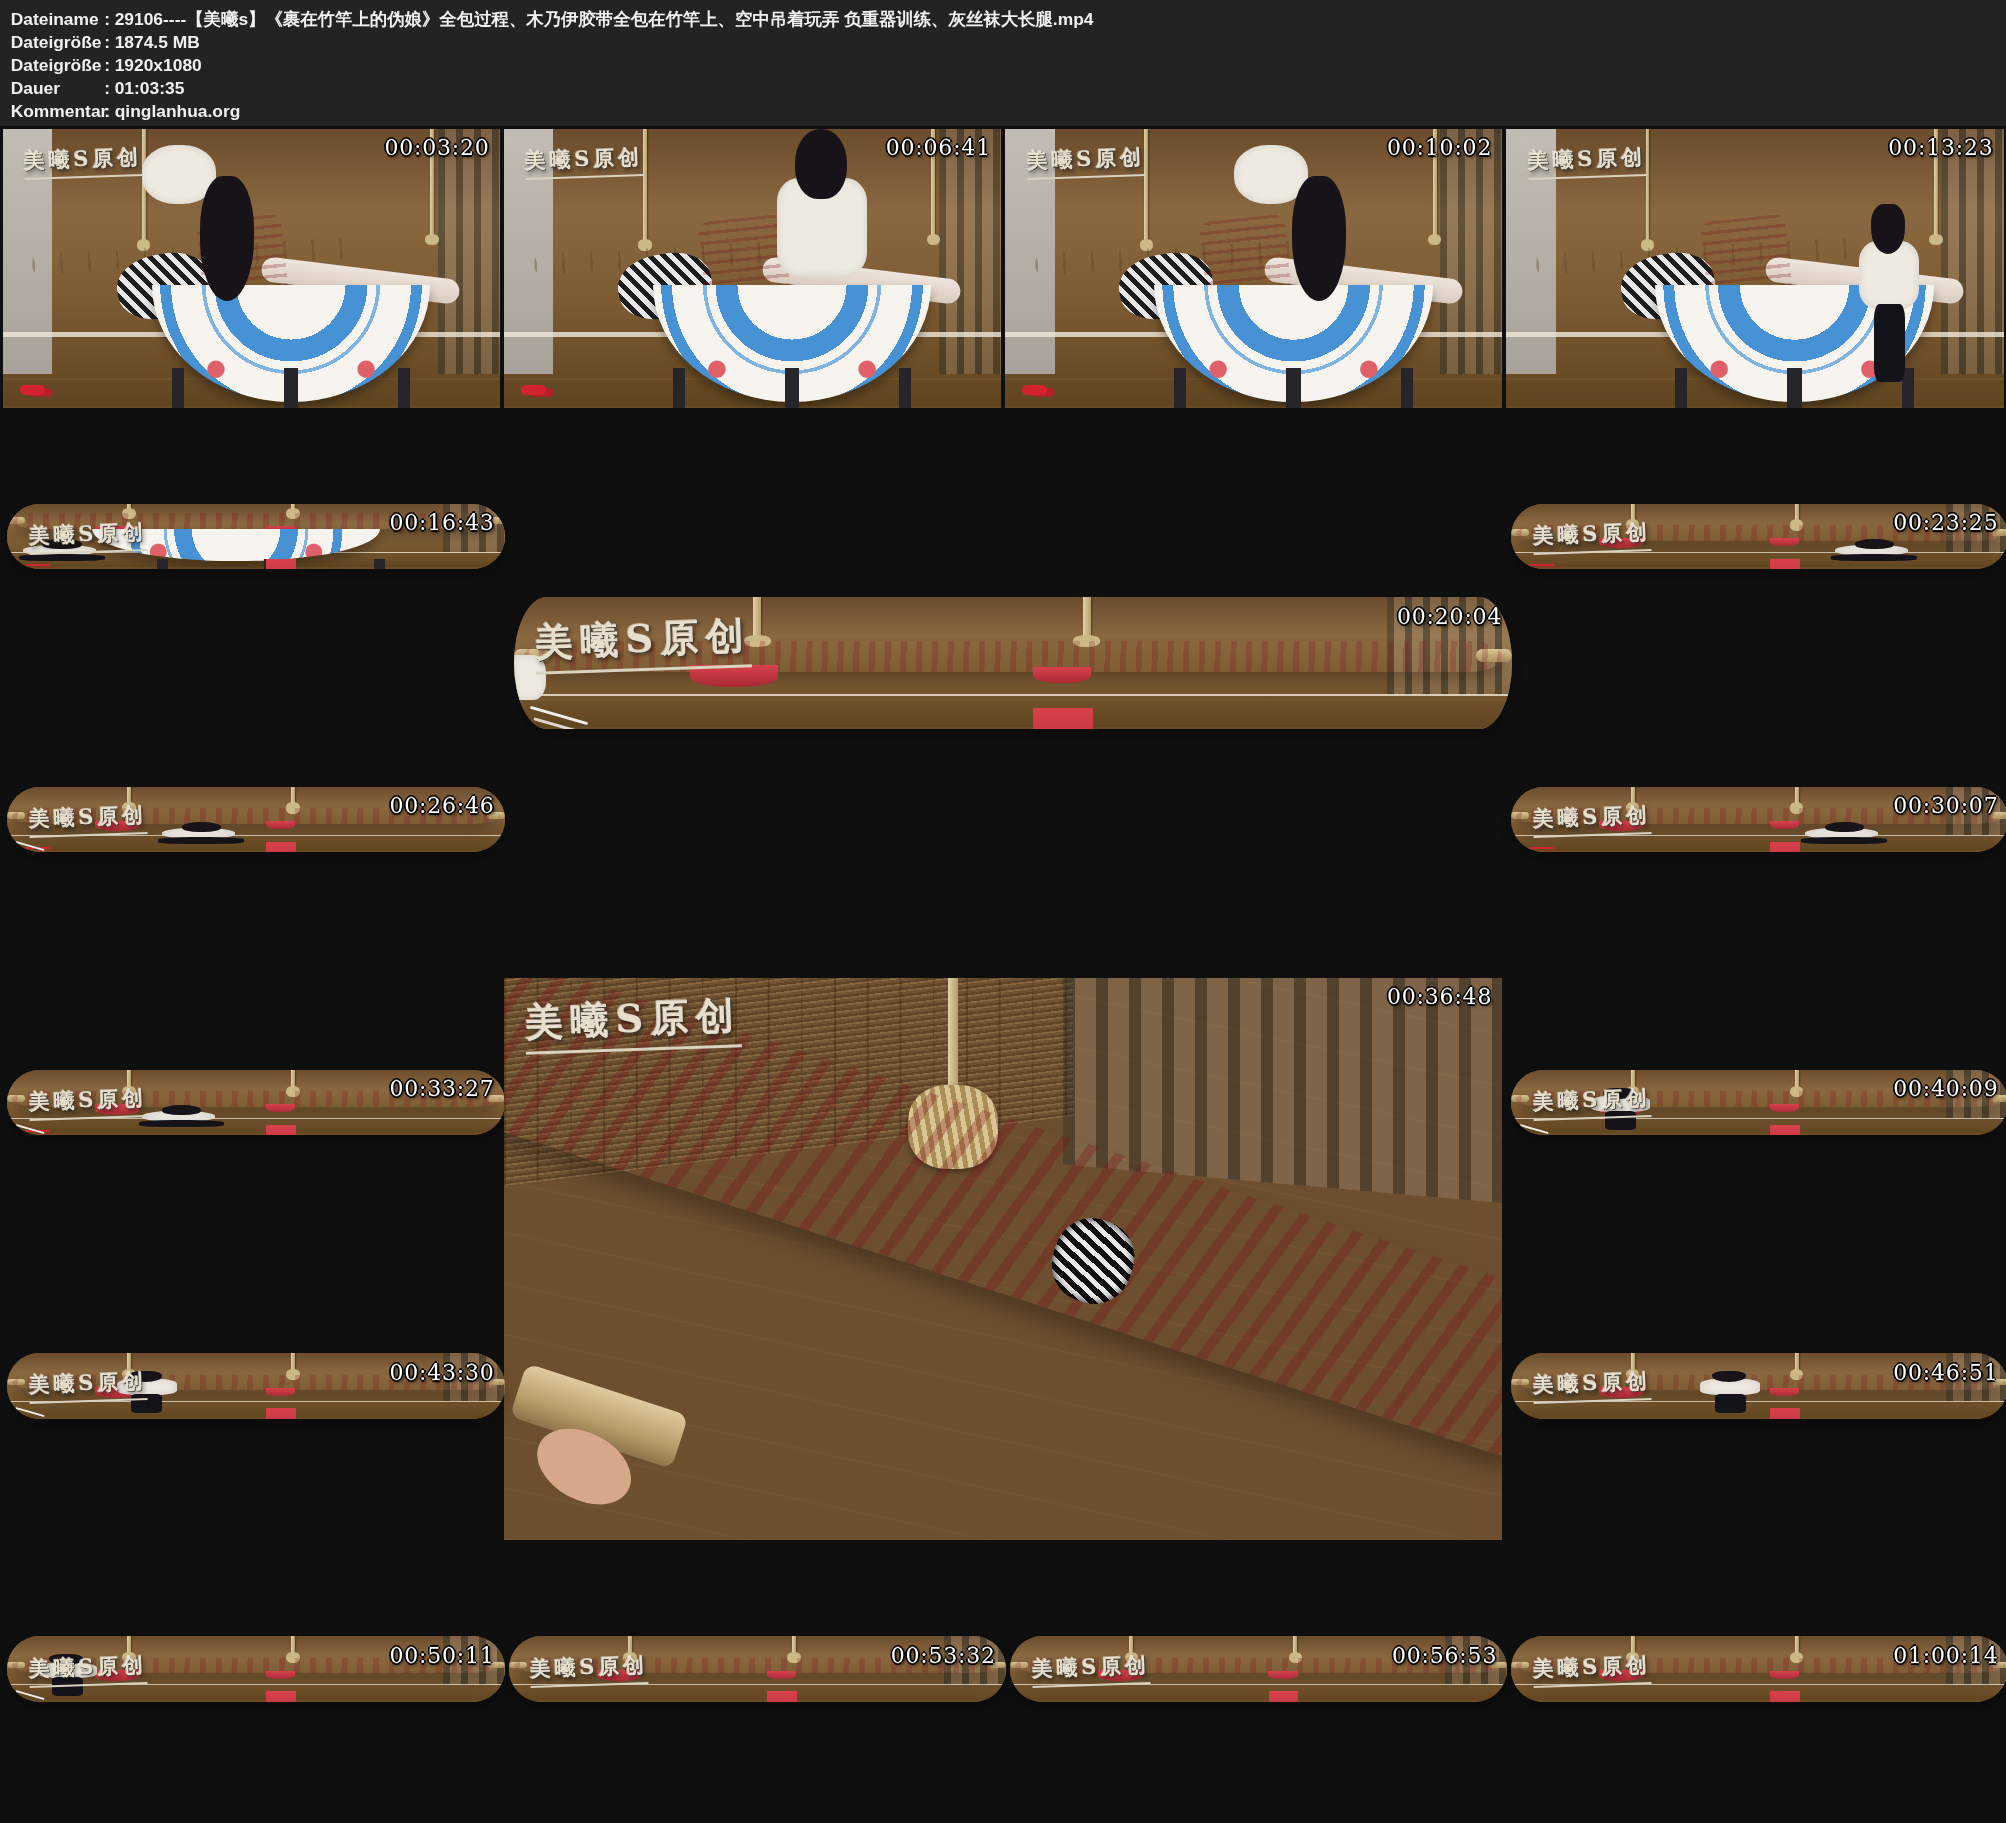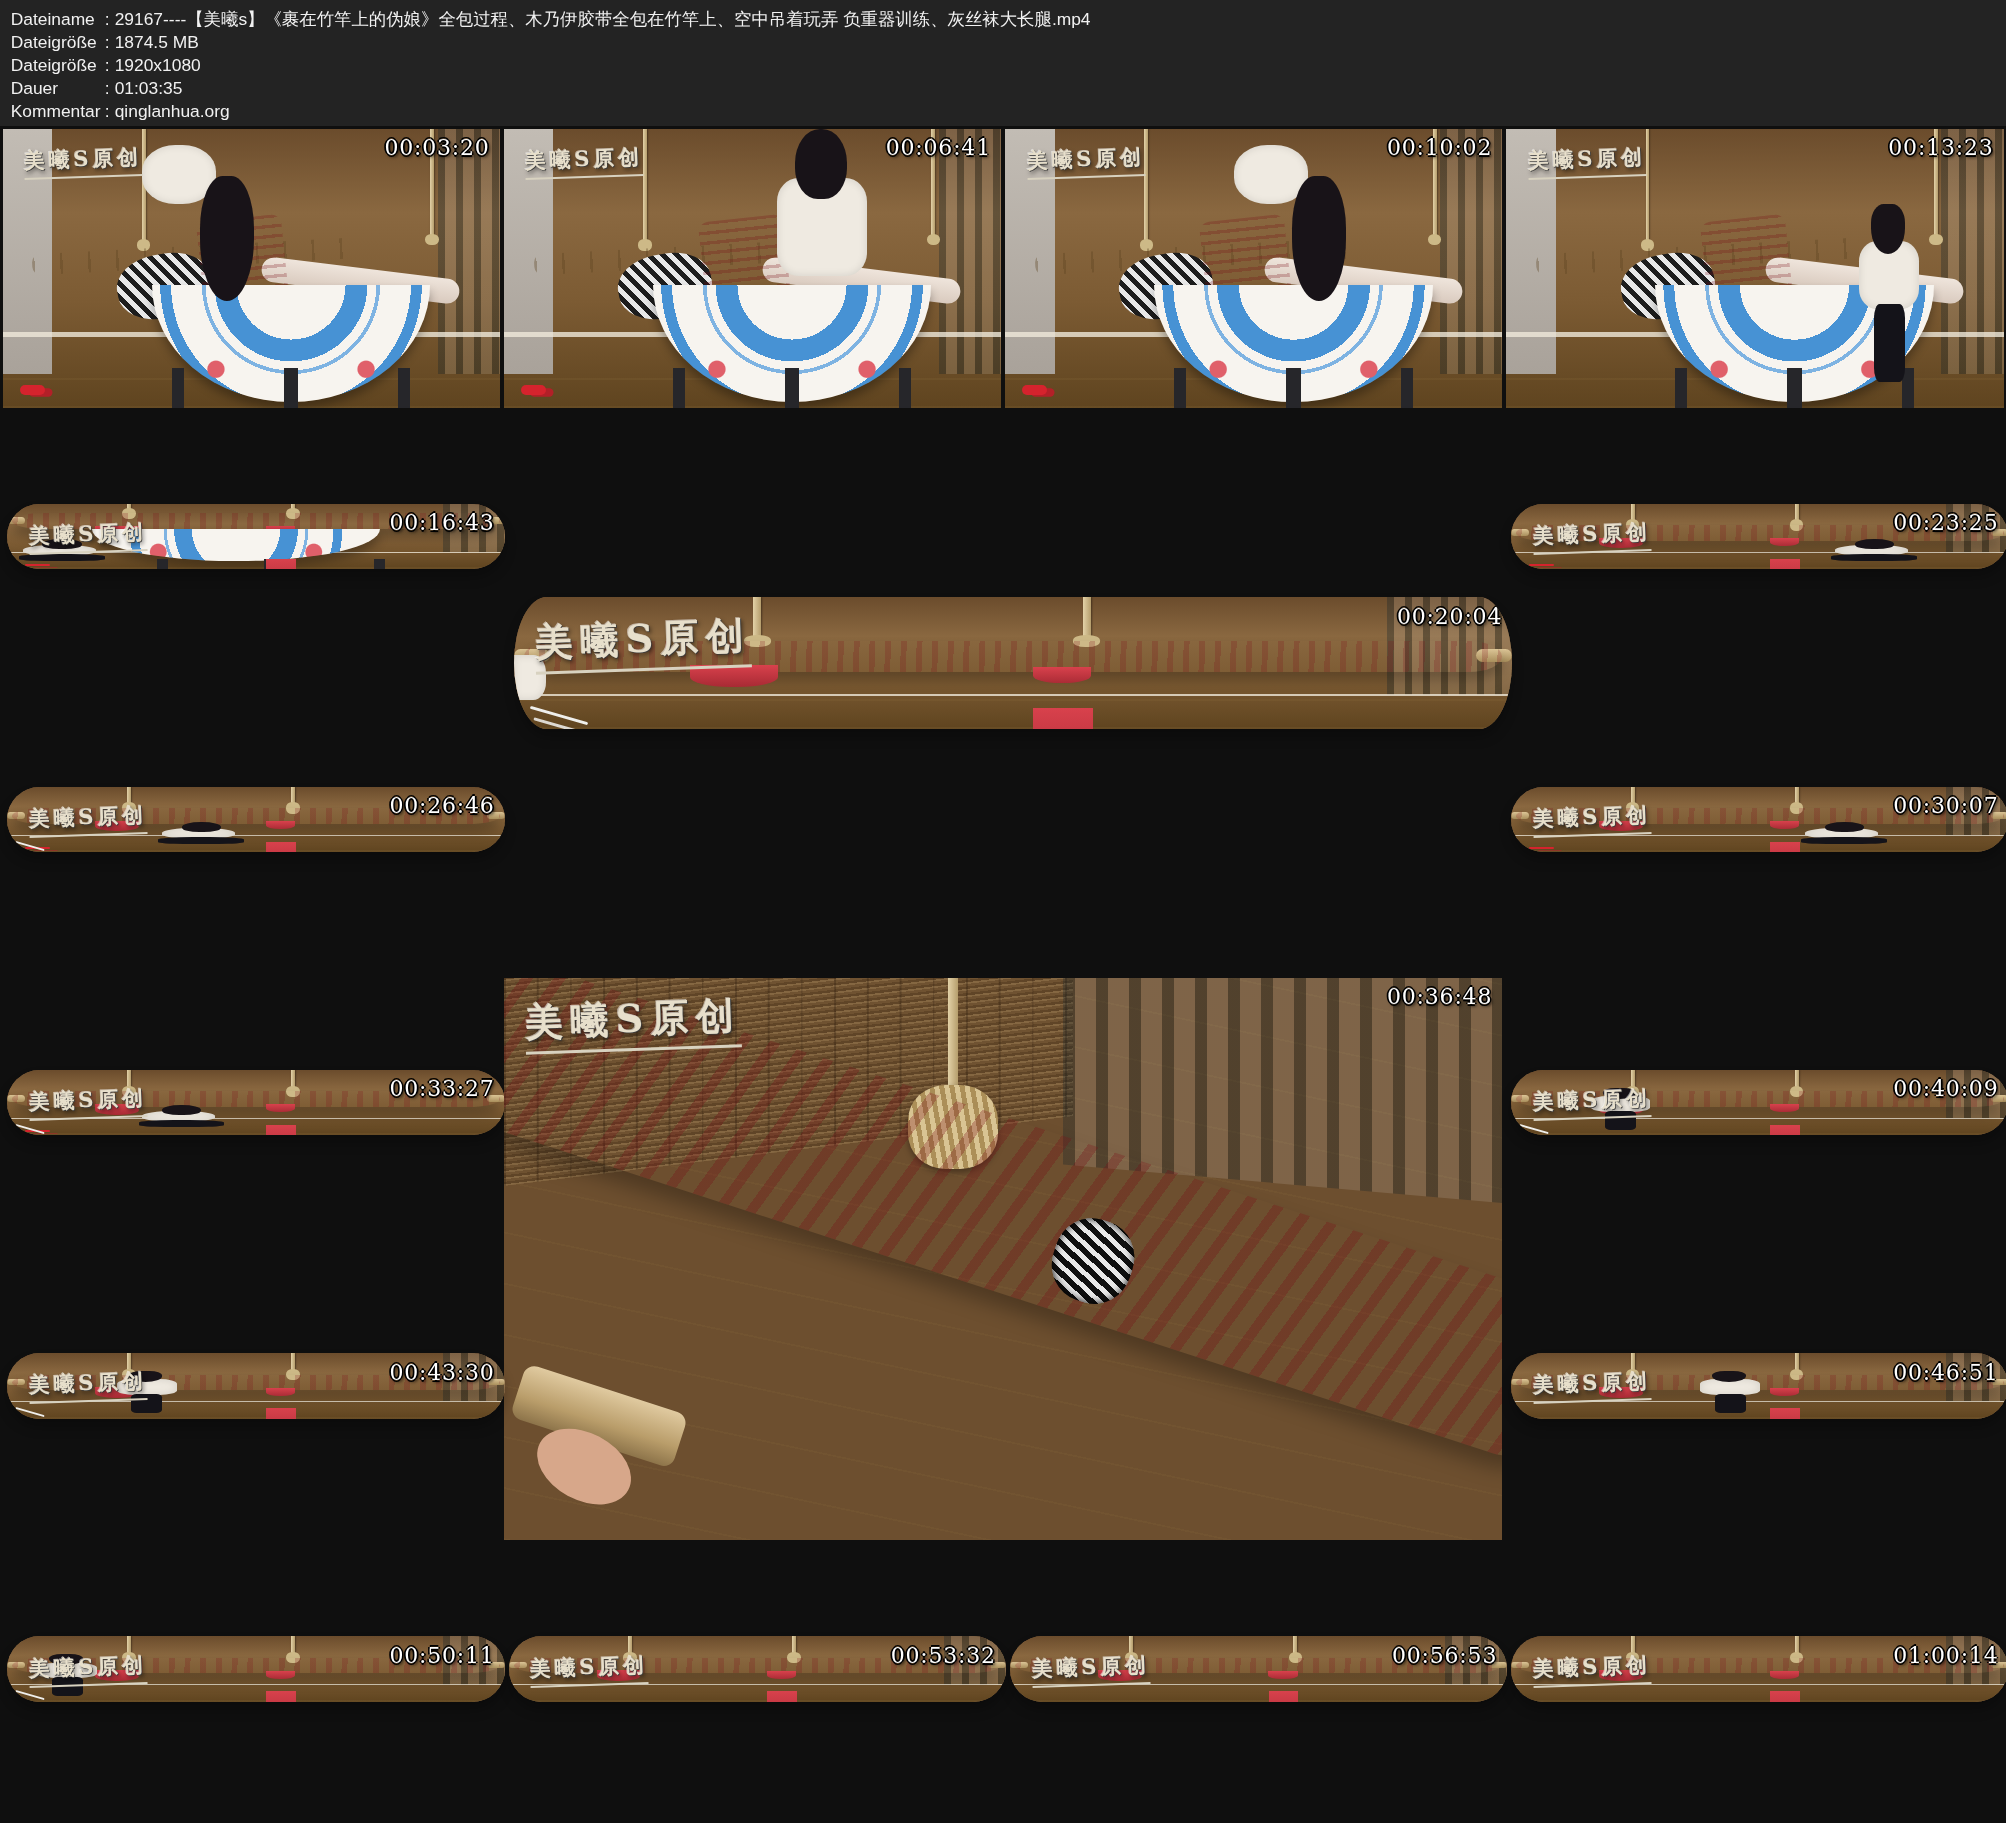--- a/index.html
+++ b/index.html
@@ -1,20 +1,20 @@
 <!DOCTYPE html>
 <html style="font-size:13.2px"><head>
 <meta charset="utf-8">
 <style>
   html,body{margin:0;padding:0;background:#0f0f0f;}
   body{width:2006px;height:1823px;overflow:hidden;font-family:"Liberation Sans",sans-serif;}
 
   
   .file-header{height:126px;background:#232323;color:#f1f1f1;padding:8.3px 0 0 10.7px;box-sizing:border-box;}
-  .meta-row{display:grid;grid-template-columns:89px 15px auto;font-size:17.4px;font-weight:normal;line-height:23px;white-space:nowrap;}
+  .meta-row{display:grid;grid-template-columns:89px 15px auto;font-size:17.4px;font-weight:bold;line-height:23px;white-space:nowrap;}
   .meta-colon{text-align:center;}
 
   
   .grid{display:grid;grid-template-columns:repeat(4,1fr);grid-auto-rows:279px;grid-auto-flow:row;gap:4.1px;padding:2.5px;background:#0f0f0f;}
   .tile{position:relative;overflow:hidden;background:#6d4f2f;}
   .tile.large{grid-column:span 2;grid-row:span 2;}
 
   
   .layer{position:absolute;}
   .wall{inset:0;background-color:#7a5a36;
@@ -130,21 +130,21 @@
     font-family:"DejaVu Serif",serif;
     text-shadow:-1.7px 0 #000,1.7px 0 #000,0 -1.7px #000,0 1.7px #000,1.7px 1.7px 3.3px #000;}
 </style>
 </head>
 <body>
 
 <div class="file-header">
   <div class="meta-row">
     <span>Dateiname</span>
     <span class="meta-colon">:</span>
-    <span>29167----【美曦s】《裹在竹竿上的伪娘》全包过程、木乃伊胶带全包在竹竿上、空中吊着玩弄 负重器训练、灰丝袜大长腿.mp4</span>
+    <span>29106----【美曦s】《裹在竹竿上的伪娘》全包过程、木乃伊胶带全包在竹竿上、空中吊着玩弄 负重器训练、灰丝袜大长腿.mp4</span>
   </div>
   <div class="meta-row">
     <span>Dateigröße</span>
     <span class="meta-colon">:</span>
     <span>1874.5 MB</span>
   </div>
   <div class="meta-row">
     <span>Dateigröße</span>
     <span class="meta-colon">:</span>
     <span>1920x1080</span>

